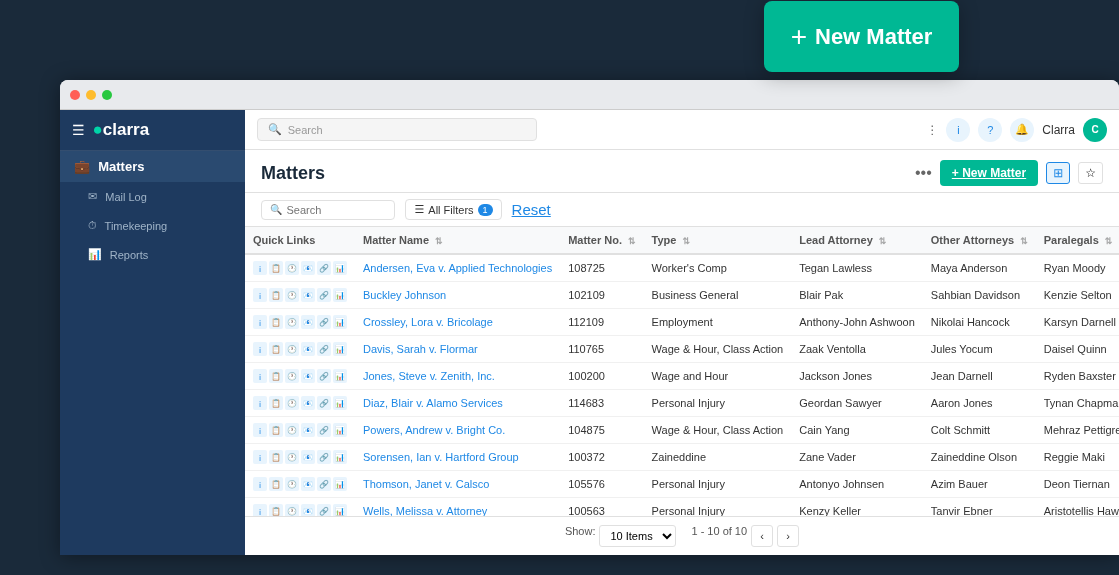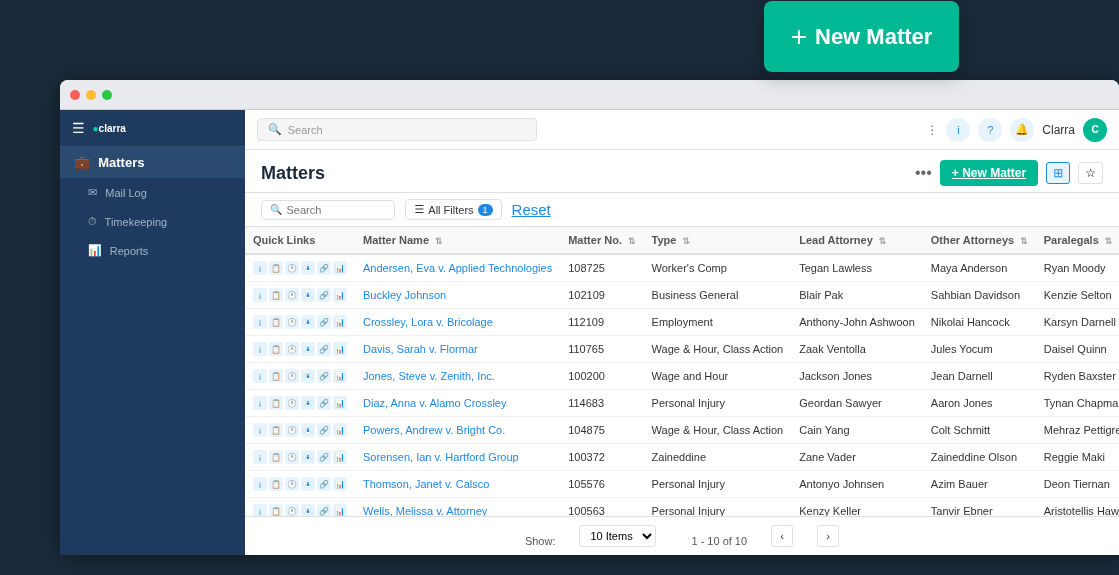--- a/index.html
+++ b/index.html
@@ -352,23 +352,23 @@
       font-size: 11px;
       margin-top: 20px;
     }
 
     
     .table-footer {
       background: white;
       padding: 8px 16px;
       border-top: 1px solid #e0e0e0;
       display: flex;
-      align-items: flex-end;
+      align-items: flex-start;
       justify-content: center;
-      gap: 24px;
+      gap: 4px;
       flex-shrink: 0;
     }
     .show-select {
       border: 1px solid #e0e0e0;
       border-radius: 3px;
       padding: 3px 6px;
       font-size: 11px;
       background: white;
       cursor: pointer;
     }
@@ -403,21 +403,21 @@
     <div class="browser-dot dot-red"></div>
     <div class="browser-dot dot-yellow"></div>
     <div class="browser-dot dot-green"></div>
   </div>
 
   <div class="app-container">
 
     <div class="sidebar">
       <div class="sidebar-header">
         <span class="hamburger">☰</span>
-        <span style="color:white;font-size:10px;font-weight:700;">
+        <span style="color:white;font-size:17px;font-weight:700;">
           <span style="color:#00d4a8;">●</span>clarra
         </span>
       </div>
 
       <div class="sidebar-matters-header">
         <span>💼</span>
         <span>Matters</span>
       </div>
 
       <div class="sidebar-sub-item">
@@ -583,21 +583,21 @@
                 <td>
                   <div class="quick-links">
                     <div class="ql-icon">ℹ</div>
                     <div class="ql-icon">📋</div>
                     <div class="ql-icon">🕐</div>
                     <div class="ql-icon">📧</div>
                     <div class="ql-icon">🔗</div>
                     <div class="ql-icon">📊</div>
                   </div>
                 </td>
-                <td><a class="matter-link">Diaz, Anna v. Alamo Crossley</a></td>
+                <td><a class="matter-link">Diaz, Blair v. Alamo Services</a></td>
                 <td>114683</td>
                 <td>Personal Injury</td>
                 <td>Geordan Sawyer</td>
                 <td>Aaron Jones</td>
                 <td>Tynan Chapman</td>
               </tr>
               <tr>
                 <td>
                   <div class="quick-links">
                     <div class="ql-icon">ℹ</div>

